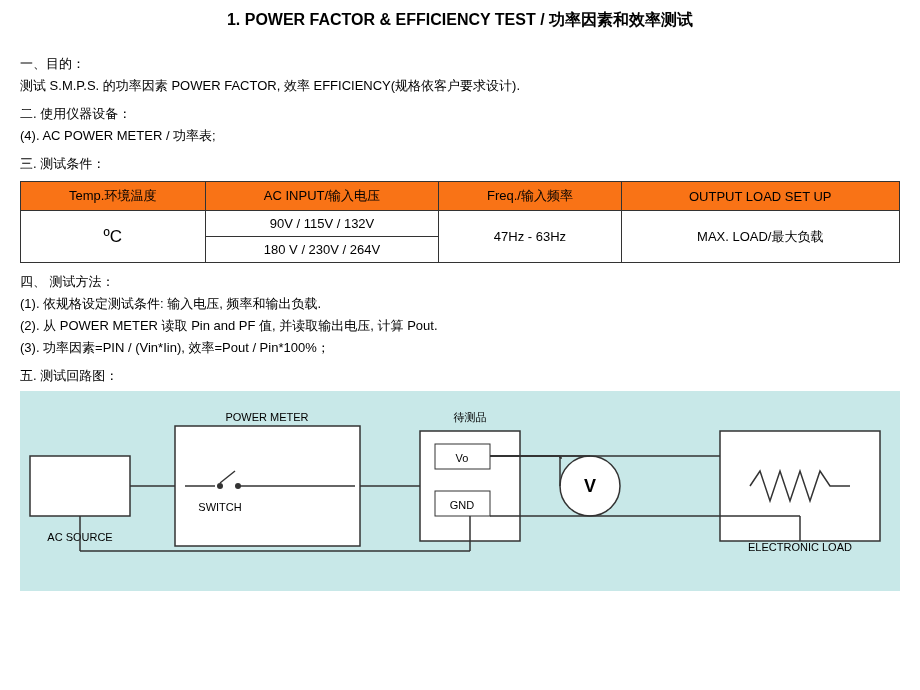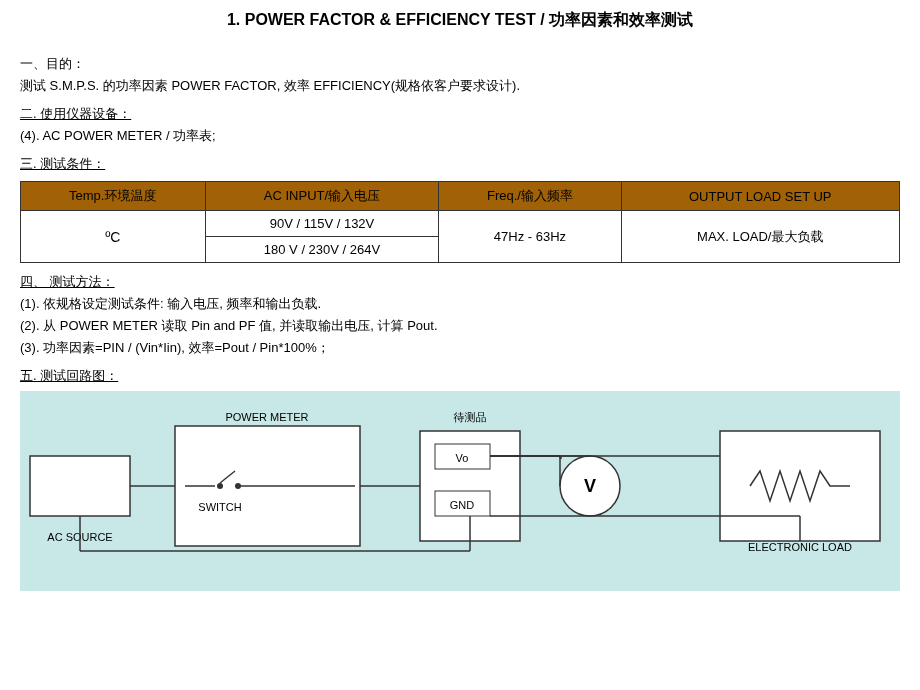--- a/index.html
+++ b/index.html
@@ -25,41 +25,40 @@
       margin-top: 24px;
     }
     .section-content {
       font-size: 13px;
       margin-bottom: 4px;
     }
     .section-header {
       font-size: 13px;
       margin-top: 10px;
       margin-bottom: 4px;
-      text-decoration: underline;
     }
     
     .test-table {
       width: 100%;
       border-collapse: collapse;
       margin: 8px 0 10px 0;
       font-size: 13px;
     }
     .test-table th, .test-table td {
       border: 1px solid #333;
       padding: 5px 10px;
       text-align: center;
       vertical-align: middle;
     }
     .test-table th {
-      background: #a16207;
+      background: #f97316;
       font-weight: normal;
     }
     .test-table .temp-cell {
-      font-size: 14px;
+      font-size: 17px;
     }
     
     .circuit-area {
       background: #c8e8e8;
       position: relative;
       width: 100%;
       height: 200px;
       margin-top: 6px;
     }
     

